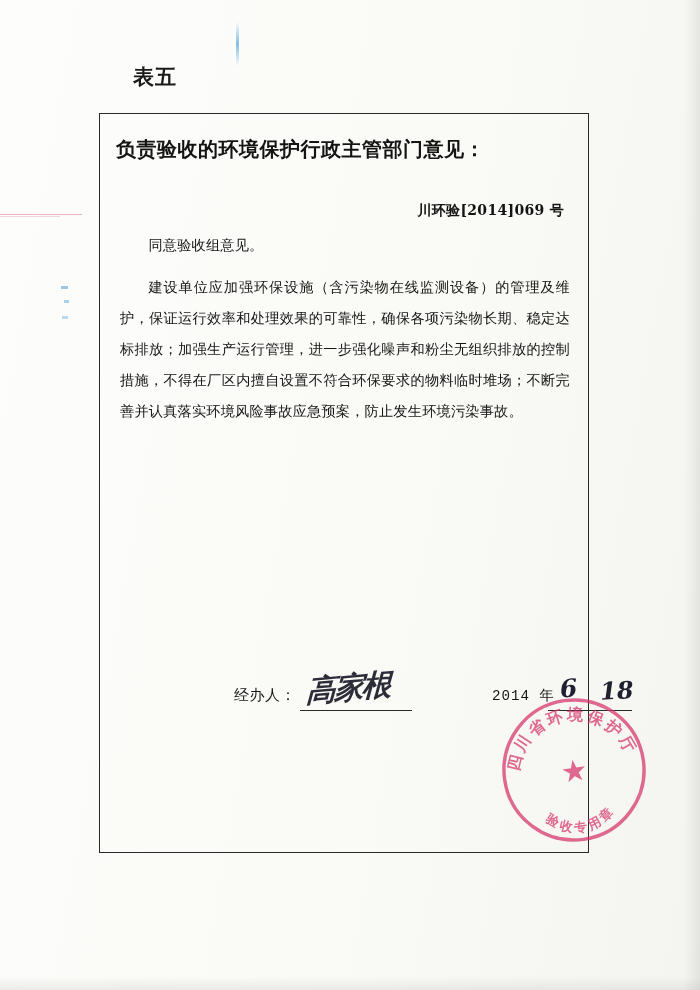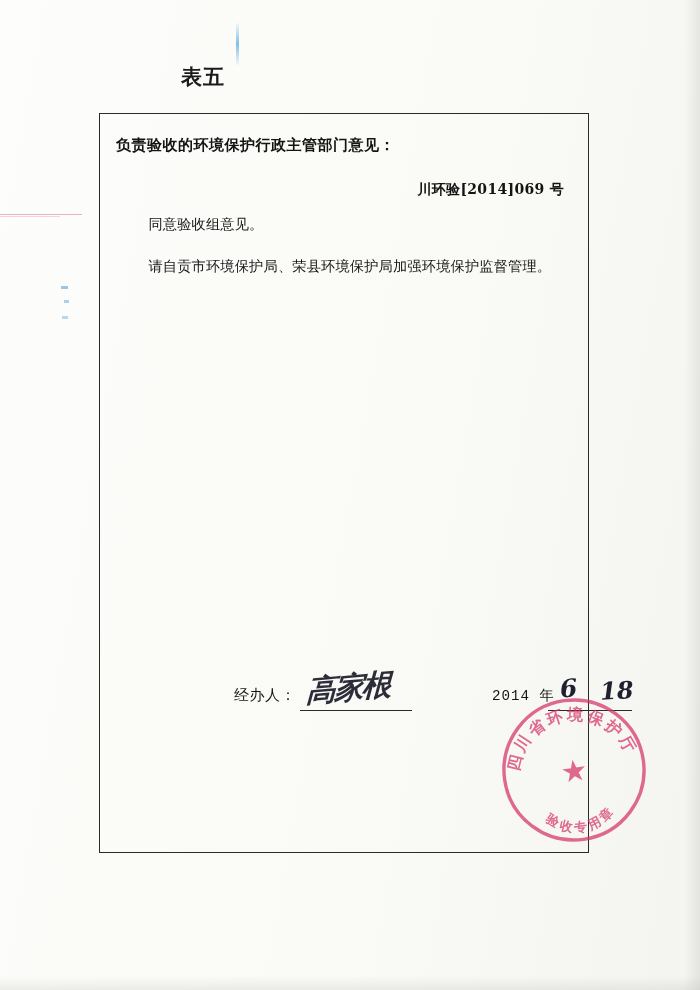--- a/index.html
+++ b/index.html
@@ -83,21 +83,20 @@
   
   #form-label {
     position: absolute;
     left: 133px;
     top: 63px;
     font-family: "DejaVu Serif", serif;
     font-weight: bold;
     font-size: 21px;
     color: #1a1a1a;
     letter-spacing: 1px;
-    margin-left: 48px;
   }
 
   
   #opinion-box {
     position: absolute;
     left: 99px;
     top: 113px;
     width: 490px;
     height: 740px;
     border: 1.6px solid #2a2a2a;
@@ -107,33 +106,33 @@
   .inner {
     position: absolute;
     left: 14px;
     right: 14px;
     top: 12px;
   }
 
   .section-title {
     font-family: "DejaVu Serif", serif;
     font-weight: bold;
-    font-size: 15px;
+    font-size: 20px;
     color: #141414;
     letter-spacing: 0.5px;
     margin: 10px 0 0 2px;
   }
 
   .doc-number {
     text-align: right;
     font-family: "DejaVu Serif", serif;
     font-weight: bold;
     font-size: 14px;
     color: #141414;
-    margin-top: 26px;
+    margin-top: 39px;
     padding-right: 10px;
     letter-spacing: 0.3px;
   }
 
   .para {
     font-family: "DejaVu Serif", serif;
     font-size: 14.2px;
     line-height: 31px;
     color: #151515;
     text-align: justify;
@@ -258,21 +257,21 @@
   <div id="form-label">表五</div>
 
   <div id="opinion-box">
     <div class="inner">
 
       <div class="section-title">负责验收的环境保护行政主管部门意见：</div>
 
       <div class="doc-number">川环验[2014]069 号</div>
 
       <div class="para tight">同意验收组意见。</div>
-      <div class="para">请自贡市环境保护局、荣县环境保护局加强环境保护监督管理。</div>
+      <div class="para">建设单位应加强环保设施（含污染物在线监测设备）的管理及维护，保证运行效率和处理效果的可靠性，确保各项污染物长期、稳定达标排放；加强生产运行管理，进一步强化噪声和粉尘无组织排放的控制措施，不得在厂区内擅自设置不符合环保要求的物料临时堆场；不断完善并认真落实环境风险事故应急预案，防止发生环境污染事故。</div>
 
     </div>
 
     <div id="signature-row">
       <div id="handler-label">经办人：</div>
       <div id="handler-signature">高家根</div>
       <div id="sign-underline"></div>
 
       <div id="date-line">2014 年</div>
       <div id="date-month">6</div>

